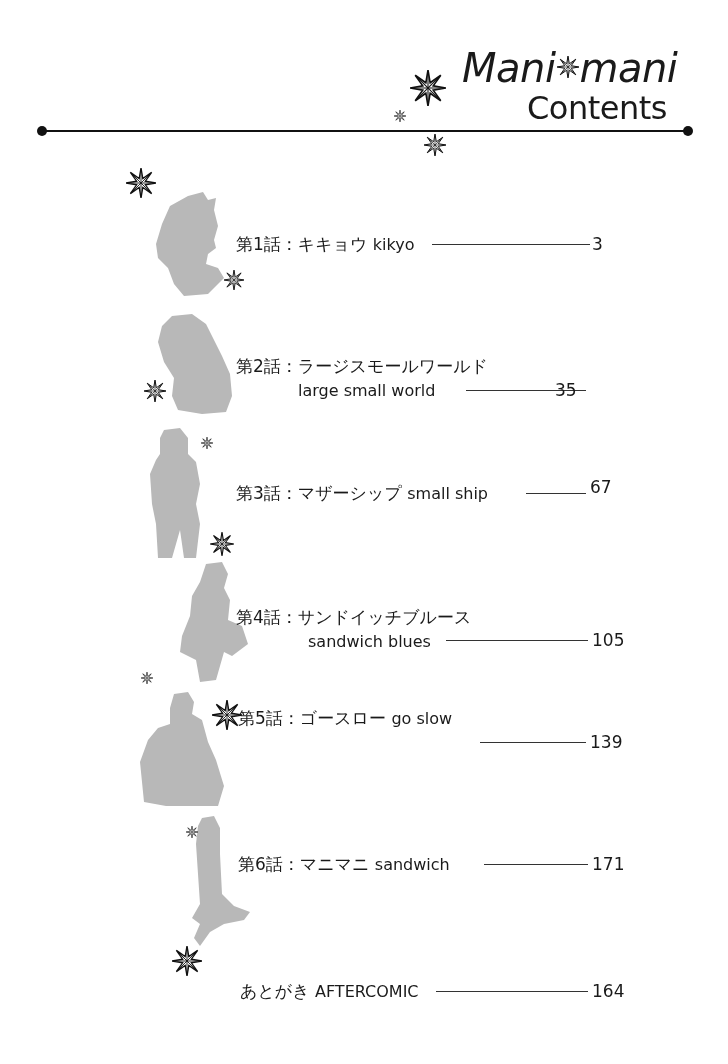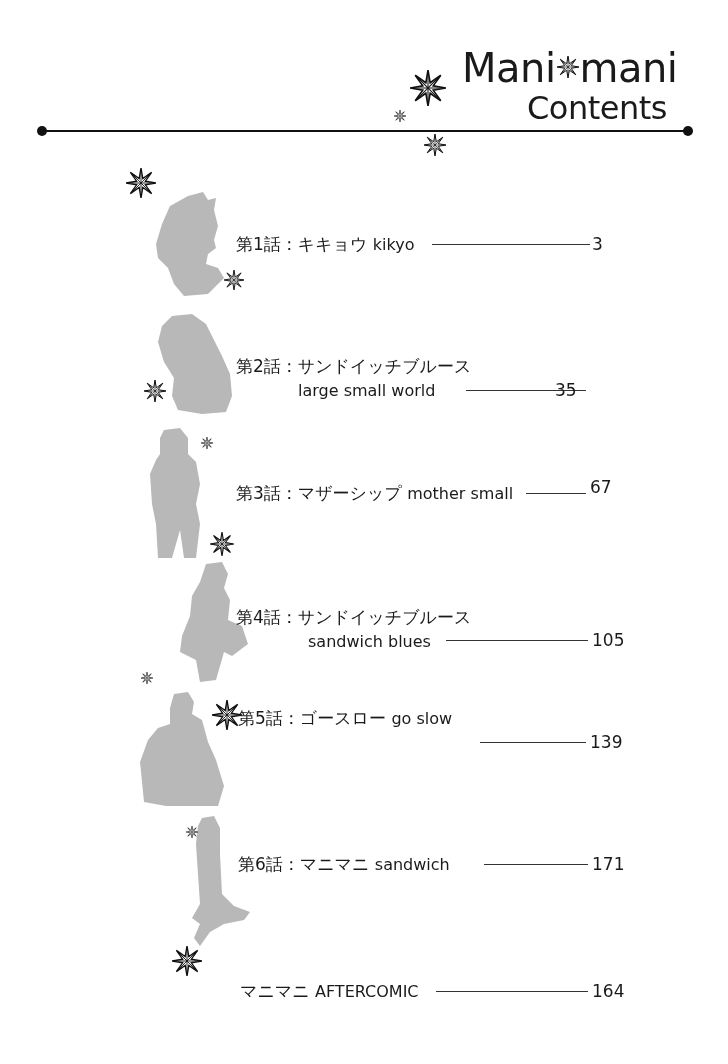--- a/index.html
+++ b/index.html
@@ -1,19 +1,19 @@
 <!DOCTYPE html>
 <html><head>
 <meta charset="utf-8">
 <style>
   html, body { margin: 0; padding: 0; background: #ffffff; }
   body { width: 728px; height: 1064px; position: relative; overflow: hidden;
          font-family: "DejaVu Sans", "Liberation Sans", sans-serif; color: #1a1a1a; }
   .title-line1 { position: absolute; left: 462px; top: 46px; font-size: 40px; letter-spacing: -0.5px;
-                 font-family: "DejaVu Sans", sans-serif; font-weight: normal; line-height: 44px; }
+                 font-family: "DejaVu Sans", sans-serif; font-weight: normal; line-height: 44px; font-style: italic; }
   .title-line2 { position: absolute; left: 527px; top: 86px; font-size: 32px; letter-spacing: -0.5px;
                  font-family: "DejaVu Sans", sans-serif; line-height: 44px; }
   .title-star { display: inline-block; width: 22px; height: 22px; vertical-align: 4px; margin: 0 1px; }
   .rule { position: absolute; left: 42px; top: 130px; width: 646px; height: 2px; background: #111; }
   .dot { position: absolute; width: 10px; height: 10px; border-radius: 50%; background: #111; top: 126px; }
   .star { position: absolute; }
   .silhouette { position: absolute; }
   .entry { position: absolute; font-size: 17px; white-space: nowrap; line-height: 22px; }
   .entry .jp { font-family: "DejaVu Sans", sans-serif; }
   .entry .en { font-family: "DejaVu Sans", sans-serif; font-size: 16px; }
@@ -78,40 +78,40 @@
 <div class="leader" style="left:432px;top:244px;width:158px"></div>
 <div class="page" style="left:592px;top:233px">3</div>
 
 <svg class="silhouette" style="left:152px;top:312px" width="84" height="104">
   <path d="M20,4 L40,2 L54,12 L62,28 L70,44 L78,62 L80,84 L74,100 L50,102 L26,98 L20,84 L22,66 L12,50 L6,30 L10,14 Z" fill="#b8b8b8"></path>
 </svg>
 <svg class="star" style="left:144px;top:380px" width="22" height="22">
     <use href="#star8" width="22" height="22"></use>
   </svg>
 <div class="entry" style="left:236px;top:355px">
-  <span class="jp">第2話：サンドイッチブルース</span>
+  <span class="jp">第2話：ラージスモールワールド</span>
 </div>
 <div class="entry" style="left:298px;top:379px">
   <span class="en">large  small  world</span>
 </div>
 <div class="leader" style="left:466px;top:390px;width:120px"></div>
 <div class="page" style="left:555px;top:379px">35</div>
 
 <svg class="silhouette" style="left:144px;top:424px" width="64" height="136">
   <path d="M20,6 L36,4 L44,14 L44,30 L52,38 L56,60 L52,80 L56,100 L52,134 L40,134 L36,106 L28,134 L14,134 L12,100 L8,80 L6,50 L12,36 L16,30 L16,14 Z" fill="#b8b8b8"></path>
 </svg>
 <svg class="star" style="left:201px;top:437px" width="12" height="12">
     <use href="#star8" width="12" height="12"></use>
   </svg>
 <svg class="star" style="left:210px;top:532px" width="24" height="24">
     <use href="#star8" width="24" height="24"></use>
   </svg>
 <div class="entry" style="left:236px;top:482px">
   <span class="jp">第3話：マザーシップ</span>
-  <span class="en">mother small</span>
+  <span class="en">small ship</span>
 </div>
 <div class="leader" style="left:526px;top:493px;width:60px"></div>
 <div class="page" style="left:590px;top:476px">67</div>
 
 <svg class="silhouette" style="left:170px;top:560px" width="80" height="124">
   <path d="M36,4 L52,2 L58,14 L54,28 L60,40 L58,60 L72,66 L78,84 L62,96 L54,92 L46,120 L30,122 L26,100 L10,92 L12,76 L20,56 L22,36 L30,22 Z" fill="#b8b8b8"></path>
 </svg>
 <svg class="star" style="left:141px;top:672px" width="12" height="12">
     <use href="#star8" width="12" height="12"></use>
   </svg>
@@ -147,17 +147,17 @@
     <use href="#star8" width="30" height="30"></use>
   </svg>
 <div class="entry" style="left:238px;top:853px">
   <span class="jp">第6話：マニマニ</span>
   <span class="en">sandwich</span>
 </div>
 <div class="leader" style="left:484px;top:864px;width:104px"></div>
 <div class="page" style="left:592px;top:853px">171</div>
 
 <div class="entry" style="left:240px;top:980px">
-  <span class="jp">マニマニ</span>
+  <span class="jp">あとがき</span>
   <span class="en">AFTERCOMIC</span>
 </div>
 <div class="leader" style="left:436px;top:991px;width:152px"></div>
 <div class="page" style="left:592px;top:980px">164</div>
 
 </body></html>

